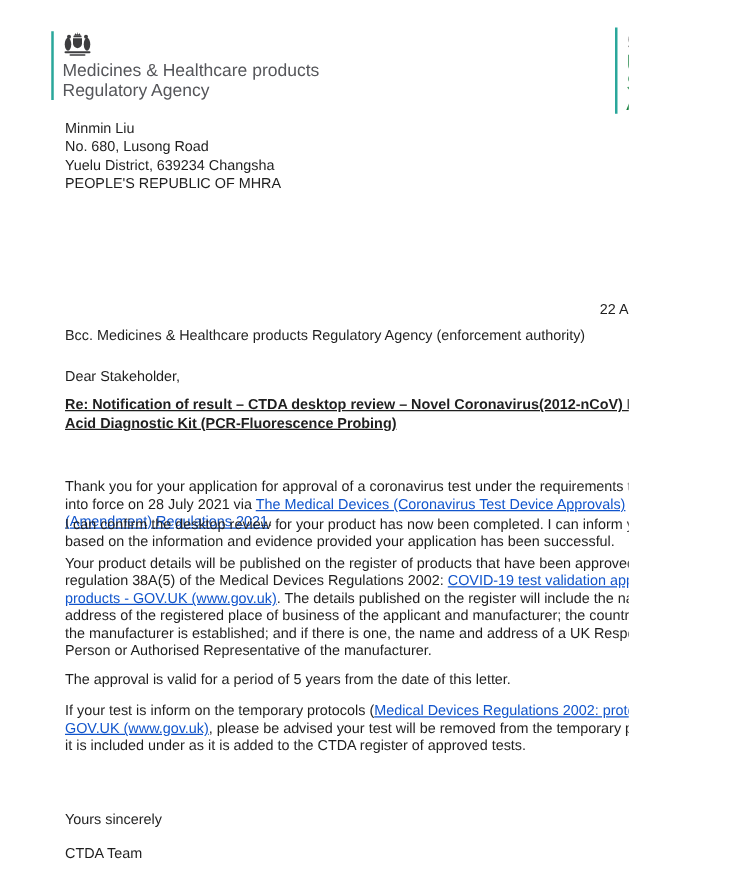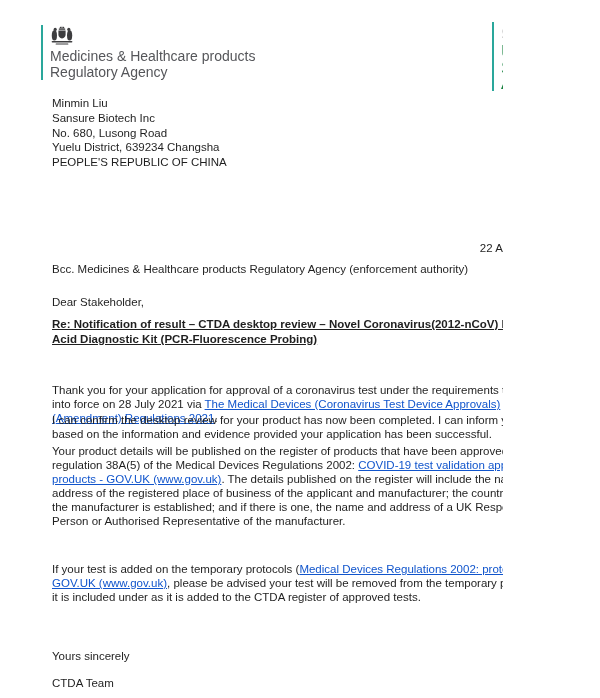--- a/index.html
+++ b/index.html
@@ -71,40 +71,40 @@
         <rect x="14" y="46" width="32" height="3" rx="1.5"></rect>
       </svg>
       <div class="logo-text">UK Health</div>
       <div class="logo-text">Security</div>
       <div class="logo-text">Agency</div>
     </div>
   </div>
 
   <div class="blk addr" style="top:96px">
     <div>Minmin Liu</div>
-    <div>Sansure Biotech Inc</div>
     <div>No. 680, Lusong Road</div>
     <div>Yuelu District, 639234 Changsha</div>
-    <div>PEOPLE'S REPUBLIC OF CHINA</div>
+    <div>PEOPLE'S REPUBLIC OF MHRA</div>
   </div>
 
   <div class="blk date-line" style="top:231px">22 April 2022</div>
 
   <div class="blk" style="top:295px">Dear Stakeholder,</div>
 
   <div class="blk" style="top:262px">Bcc. Medicines &amp; Healthcare products Regulatory Agency (enforcement authority)</div>
 
   <div class="blk subject" style="top:317px">Re: Notification of result – CTDA desktop review – Novel Coronavirus(2012-nCoV) Nucleic Acid Diagnostic Kit (PCR-Fluorescence Probing)</div>
 
   <p class="blk" style="top:383px"><span>Thank you for your application for approval of a coronavirus test under the requirements that came into force on 28 July 2021 via </span><a class="link">The Medical Devices (Coronavirus Test Device Approvals) (Amendment) Regulations 2021</a><span>.</span></p>
 
   <p class="blk" style="top:413px">I can confirm the desktop review for your product has now been completed. I can inform you that based on the information and evidence provided your application has been successful.</p>
 
   <p class="blk" style="top:444px"><span>Your product details will be published on the register of products that have been approved under regulation 38A(5) of the Medical Devices Regulations 2002: </span><a class="link">COVID-19 test validation approved products - GOV.UK (www.gov.uk)</a><span>. The details published on the register will include the name and address of the registered place of business of the applicant and manufacturer; the country in which the manufacturer is established; and if there is one, the name and address of a UK Responsible Person or Authorised Representative of the manufacturer.</span></p>
 
+  <p class="blk" style="top:537px">The approval is valid for a period of 5 years from the date of this letter.</p>
 
-  <p class="blk" style="top:562px"><span>If your test is added on the temporary protocols (</span><a class="link">Medical Devices Regulations 2002: protocols - GOV.UK (www.gov.uk)</a><span>, please be advised your test will be removed from the temporary protocol list it is included under as it is added to the CTDA register of approved tests.</span></p>
+  <p class="blk" style="top:562px"><span>If your test is inform on the temporary protocols (</span><a class="link">Medical Devices Regulations 2002: protocols - GOV.UK (www.gov.uk)</a><span>, please be advised your test will be removed from the temporary protocol list it is included under as it is added to the CTDA register of approved tests.</span></p>
 
 
   <div class="blk" style="top:649px">Yours sincerely</div>
   <div class="blk" style="top:676px">CTDA Team</div>
 
 </div>
 
 </body></html>

